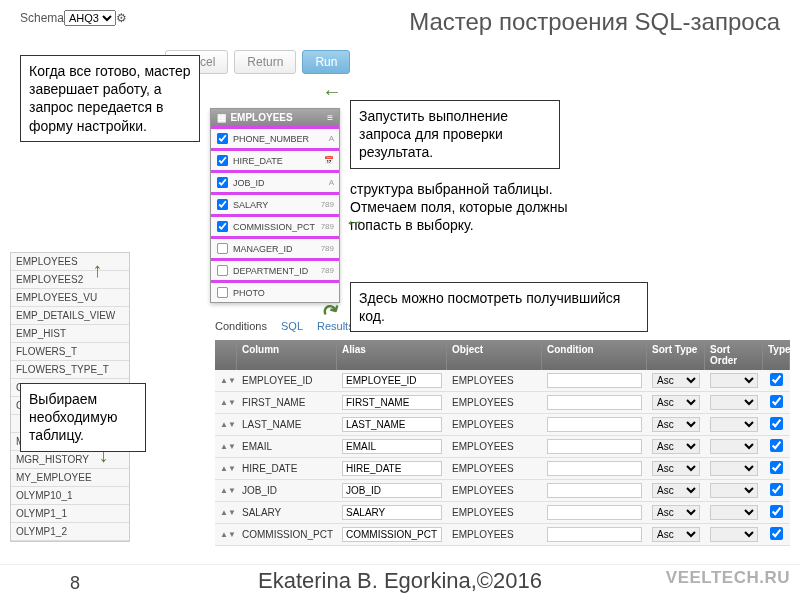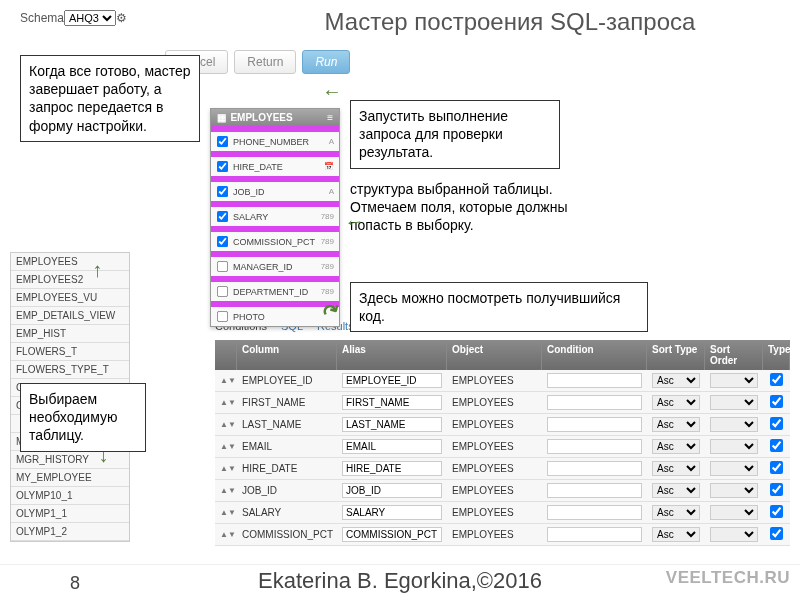--- a/index.html
+++ b/index.html
@@ -1,34 +1,34 @@
 <!DOCTYPE html>
 <html><head>
 <meta charset="utf-8">
 <style>
   * { box-sizing: border-box; margin: 0; padding: 0; }
   body { font-family: Arial, sans-serif; font-size: 11px; background: #fff; width: 800px; height: 600px; position: relative; overflow: hidden; }
-  .slide-title { position: absolute; top: 8px; right: 20px; left: 240px; font-size: 24px; color: #555; text-align: center; }
+  .slide-title { position: absolute; top: 8px; right: 20px; left: 240px; font-size: 24px; color: #555; text-align: right; }
   .topbar { position: absolute; top: 10px; left: 20px; display: flex; align-items: center; font-size: 12px; color:#555;}
   .topbar select { font-size: 11px; min-width:50px;}
   
   .callout { position: absolute; background: #fff; border: 1.5px solid #333; padding: 6px 8px; font-size: 14px; line-height: 1.3; z-index: 50; }
   .callout-1 { top: 55px; left: 20px; width: 180px; }
   .callout-2 { top: 100px; left: 350px; width: 210px; }
   .callout-3 { top: 282px; left: 350px; width: 298px; }
   .callout-4 { top: 383px; left: 20px; width: 126px; }
   .behind-text { position:absolute; top:180px; left:350px; width:220px; font-size:14px; line-height:1.3; z-index:10;}
   
   .btns { position: absolute; top: 50px; left: 165px; display: flex; gap: 6px; z-index:20;}
   .btn { padding: 4px 12px; border: 1px solid #ccc; border-radius: 3px; background: linear-gradient(#fff,#eee); color: #888; font-size: 12px; cursor:pointer;}
-  .btn.run { background: linear-gradient(#9fd0ec,#75b5de); color: #fff; border-color:#6aa8d0;font-style:italic;}
+  .btn.run { background: linear-gradient(#9fd0ec,#75b5de); color: #fff; border-color:#6aa8d0;}
   
   .col-panel { position: absolute; top: 108px; left: 210px; width: 130px; border: 1px solid #999; background:#f9f9f9; z-index:30; box-shadow:0 2px 4px rgba(0,0,0,0.2);}
   .col-panel-head { background: linear-gradient(#a9a9a9,#888); color:#fff; font-size:10px; padding:3px 6px; display:flex; align-items:center; gap:4px; font-weight:bold;}
-  .col-row { display:flex; align-items:center; padding:3px 5px; border-top:6px solid #d946ef; font-size:9px; color:#444;}
+  .col-row { display:flex; align-items:center; padding:3px 5px; border-top:3px solid #d946ef; font-size:9px; color:#444;}
   .col-row input[type=checkbox]{ margin-right:4px; transform:scale(0.85);}
   .col-row .cname { flex:1; }
   .col-row .ctype { color:#999; font-size:8px;}
   
   .arrow { position:absolute; color:#548235; font-size:20px; z-index:40; font-weight:bold;}
   
   .sidebar { position: absolute; top: 252px; left: 10px; width: 120px; border: 1px solid #ccc; z-index:5;}
   .sidebar-row { border-bottom:1px solid #ddd; padding:3px 5px; font-size:10px; color:#444; background:#f7f7f7;}
   
   .tabs { position: absolute; top: 320px; left: 215px; display:flex; gap:14px; font-size:11px; z-index:5;}

